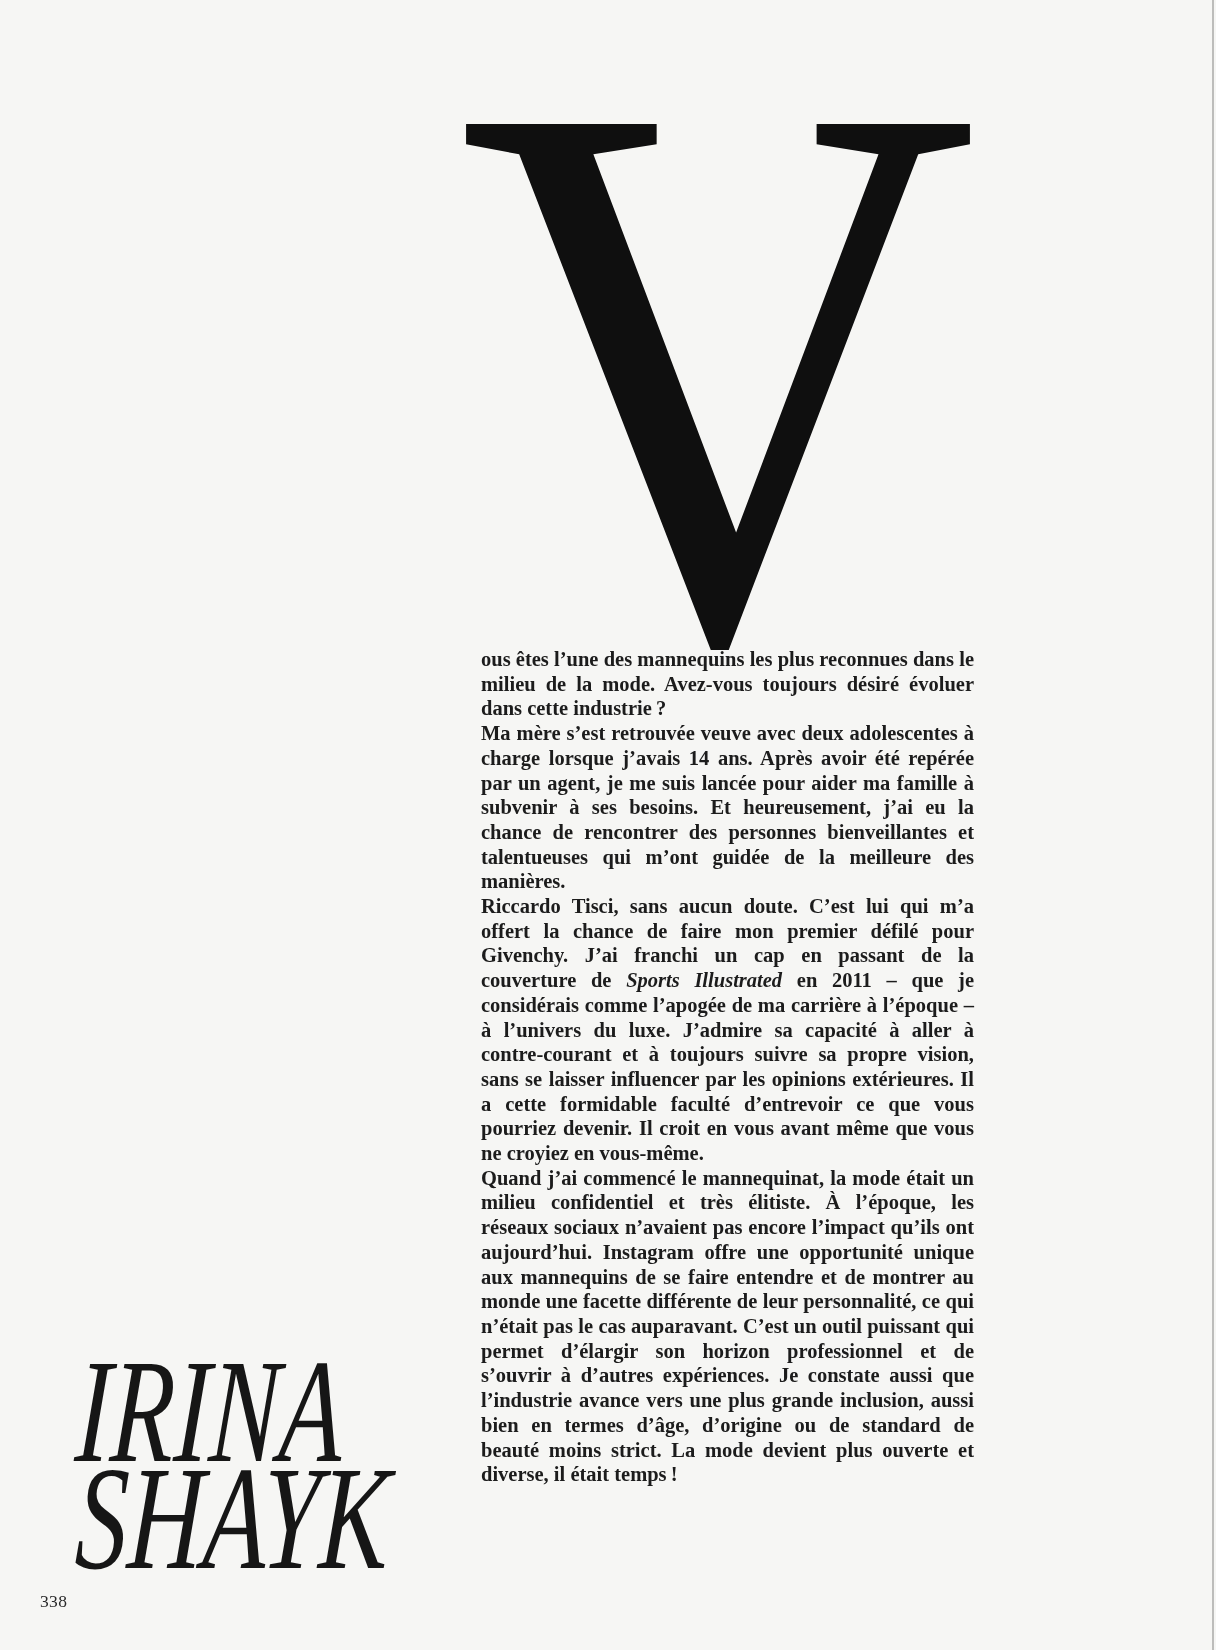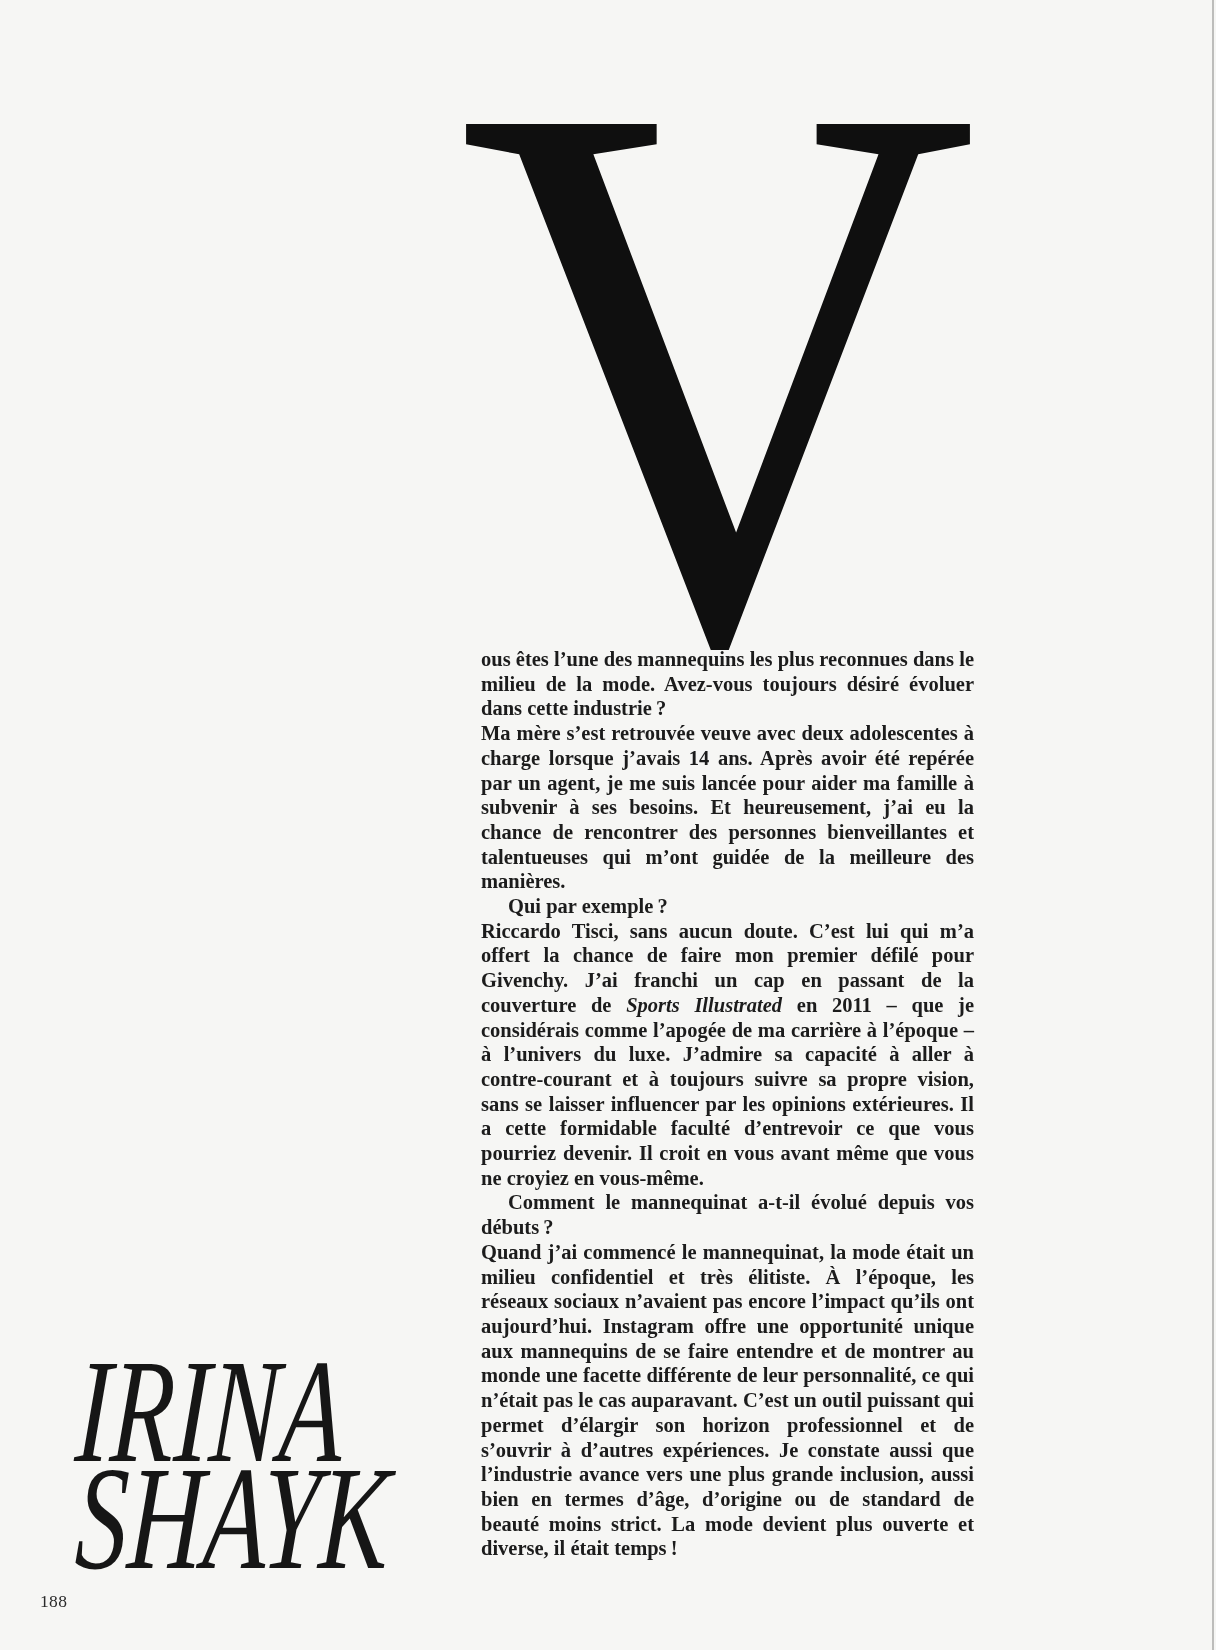--- a/index.html
+++ b/index.html
@@ -97,26 +97,24 @@
 
   <div class="dropcap-wrap">
     <svg width="540" height="540" viewBox="0 0 540 540" aria-hidden="true">
       <text x="6" y="520" font-size="785" textLength="520" lengthAdjust="spacingAndGlyphs">V</text>
     </svg>
   </div>
 
   <div class="column">
     <p class="question">ous êtes l’une des mannequins les plus reconnues dans le milieu de la mode. Avez-vous toujours désiré évoluer dans cette industrie ?</p>
     <p class="answer">Ma mère s’est retrouvée veuve avec deux adolescentes à charge lorsque j’avais 14 ans. Après avoir été repérée par un agent, je me suis lancée pour aider ma famille à subvenir à ses besoins. Et heureusement, j’ai eu la chance de rencontrer des personnes bienveillantes et talentueuses qui m’ont guidée de la meilleure des manières.</p>
-    <p class="question indented">Qui par exemple ?</p>
     <p class="answer"><span>Riccardo Tisci, sans aucun doute. C’est lui qui m’a offert la chance de faire mon premier défilé pour Givenchy. J’ai franchi un cap en passant de la couverture de </span><span class="italic">Sports Illustrated</span><span> en 2011 – que je considérais comme l’apogée de ma carrière à l’époque – à l’univers du luxe. J’admire sa capacité à aller à contre-courant et à toujours suivre sa propre vision, sans se laisser influencer par les opinions extérieures. Il a cette formidable faculté d’entrevoir ce que vous pourriez devenir. Il croit en vous avant même que vous ne croyiez en vous-même.</span></p>
-    <p class="question indented">Comment le mannequinat a-t-il évolué depuis vos débuts ?</p>
     <p class="answer">Quand j’ai commencé le mannequinat, la mode était un milieu confidentiel et très élitiste. À l’époque, les réseaux sociaux n’avaient pas encore l’impact qu’ils ont aujourd’hui. Instagram offre une opportunité unique aux mannequins de se faire entendre et de montrer au monde une facette différente de leur personnalité, ce qui n’était pas le cas auparavant. C’est un outil puissant qui permet d’élargir son horizon professionnel et de s’ouvrir à d’autres expériences. Je constate aussi que l’industrie avance vers une plus grande inclusion, aussi bien en termes d’âge, d’origine ou de standard de beauté moins strict. La mode devient plus ouverte et diverse, il était temps !</p>
   </div>
 
   <div class="byline-line byline-first">IRINA</div>
   <div class="byline-line byline-last">SHAYK</div>
 
-  <div class="page-number">188</div>
+  <div class="page-number">338</div>
 
   <div class="edge-line"></div>
 
 </div>
 
 </body></html>

